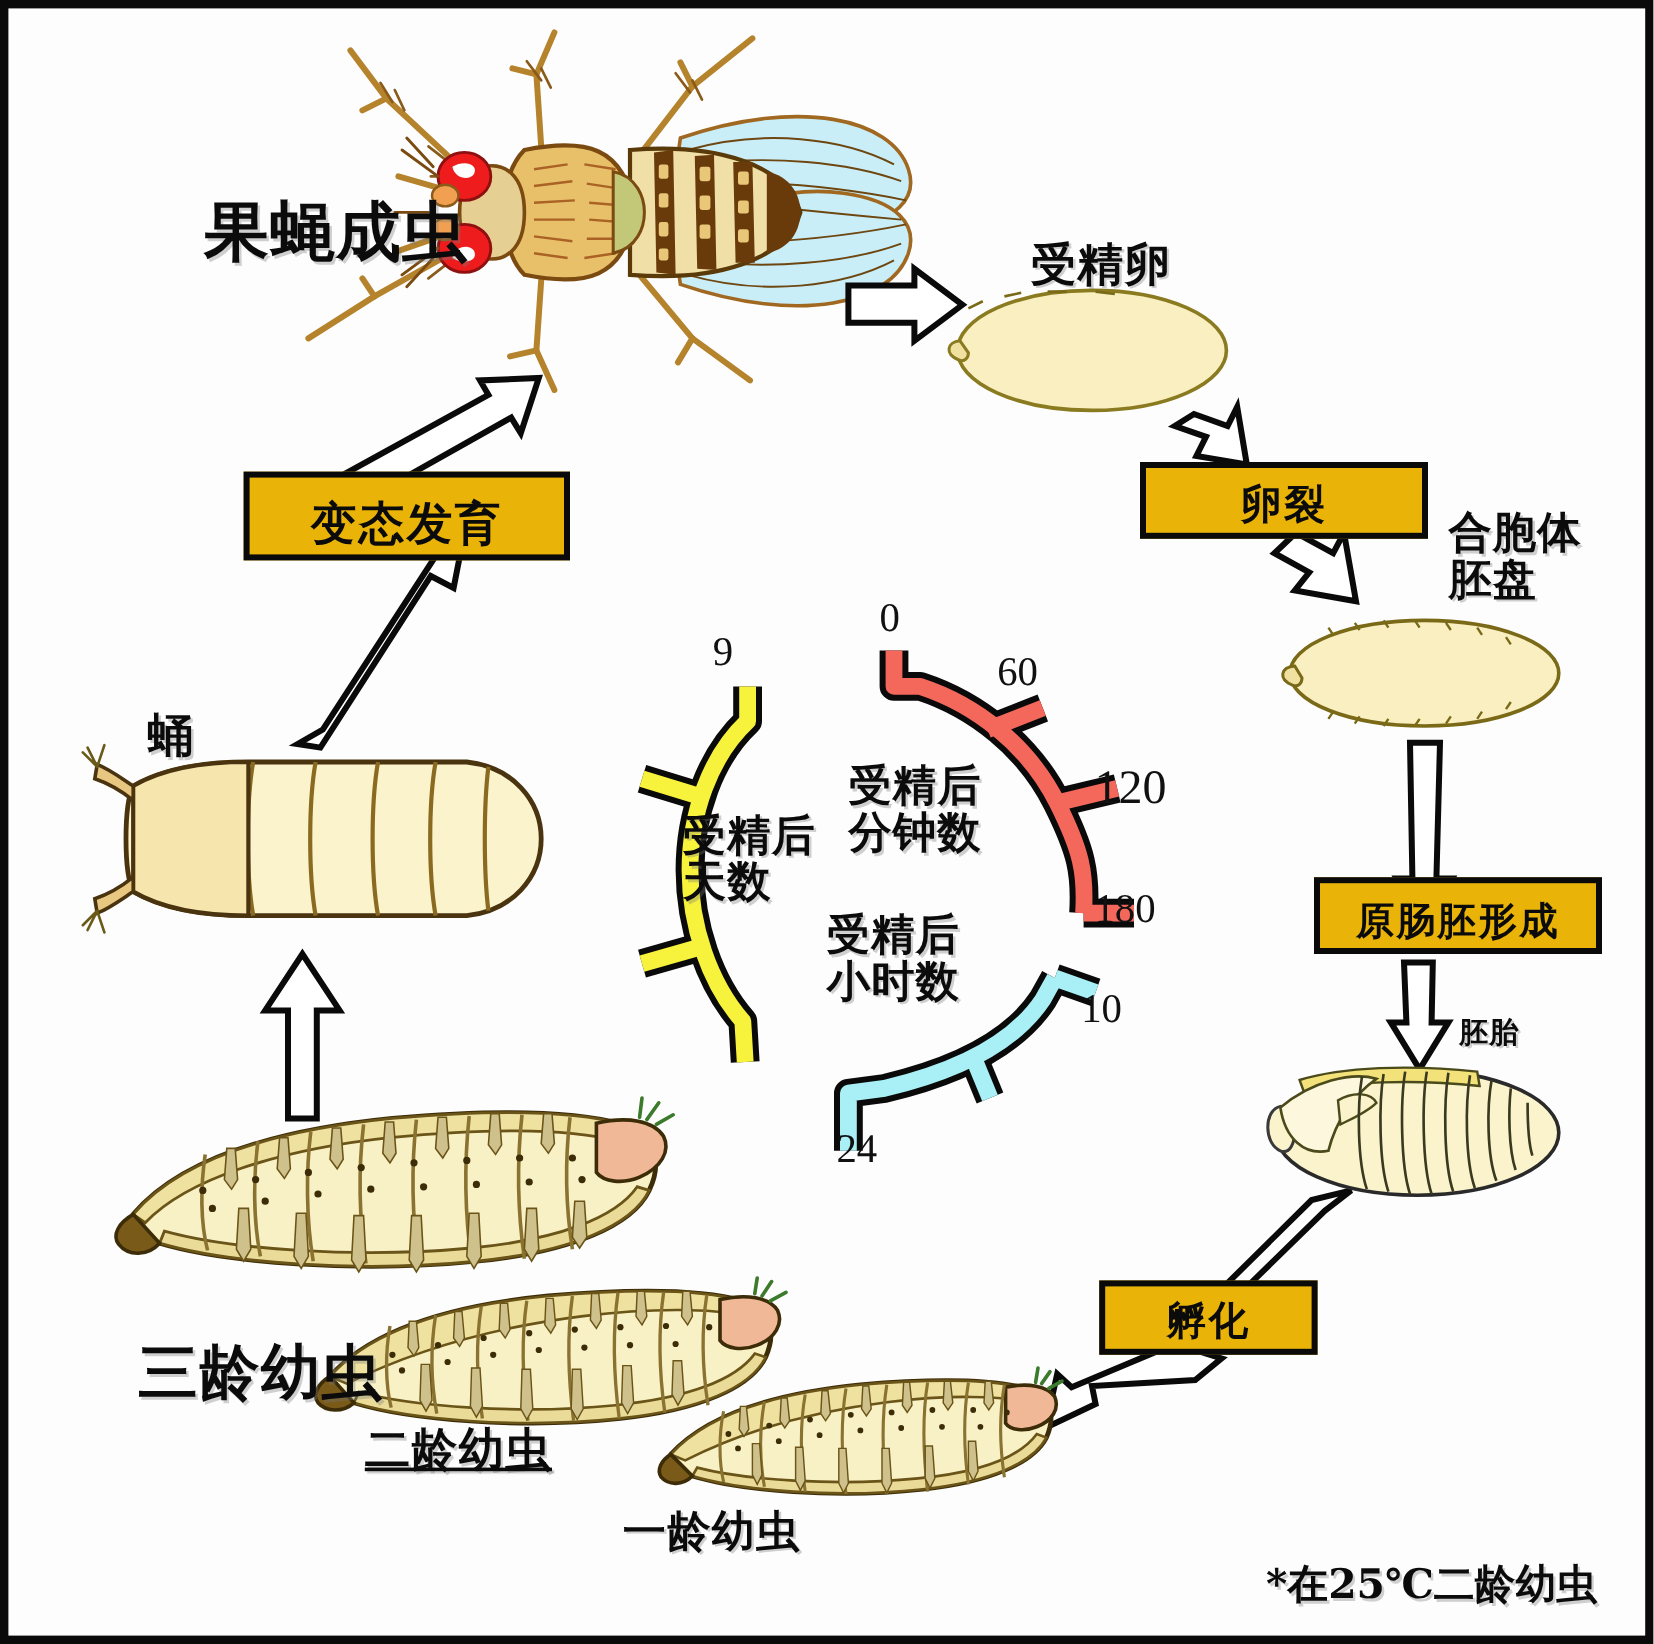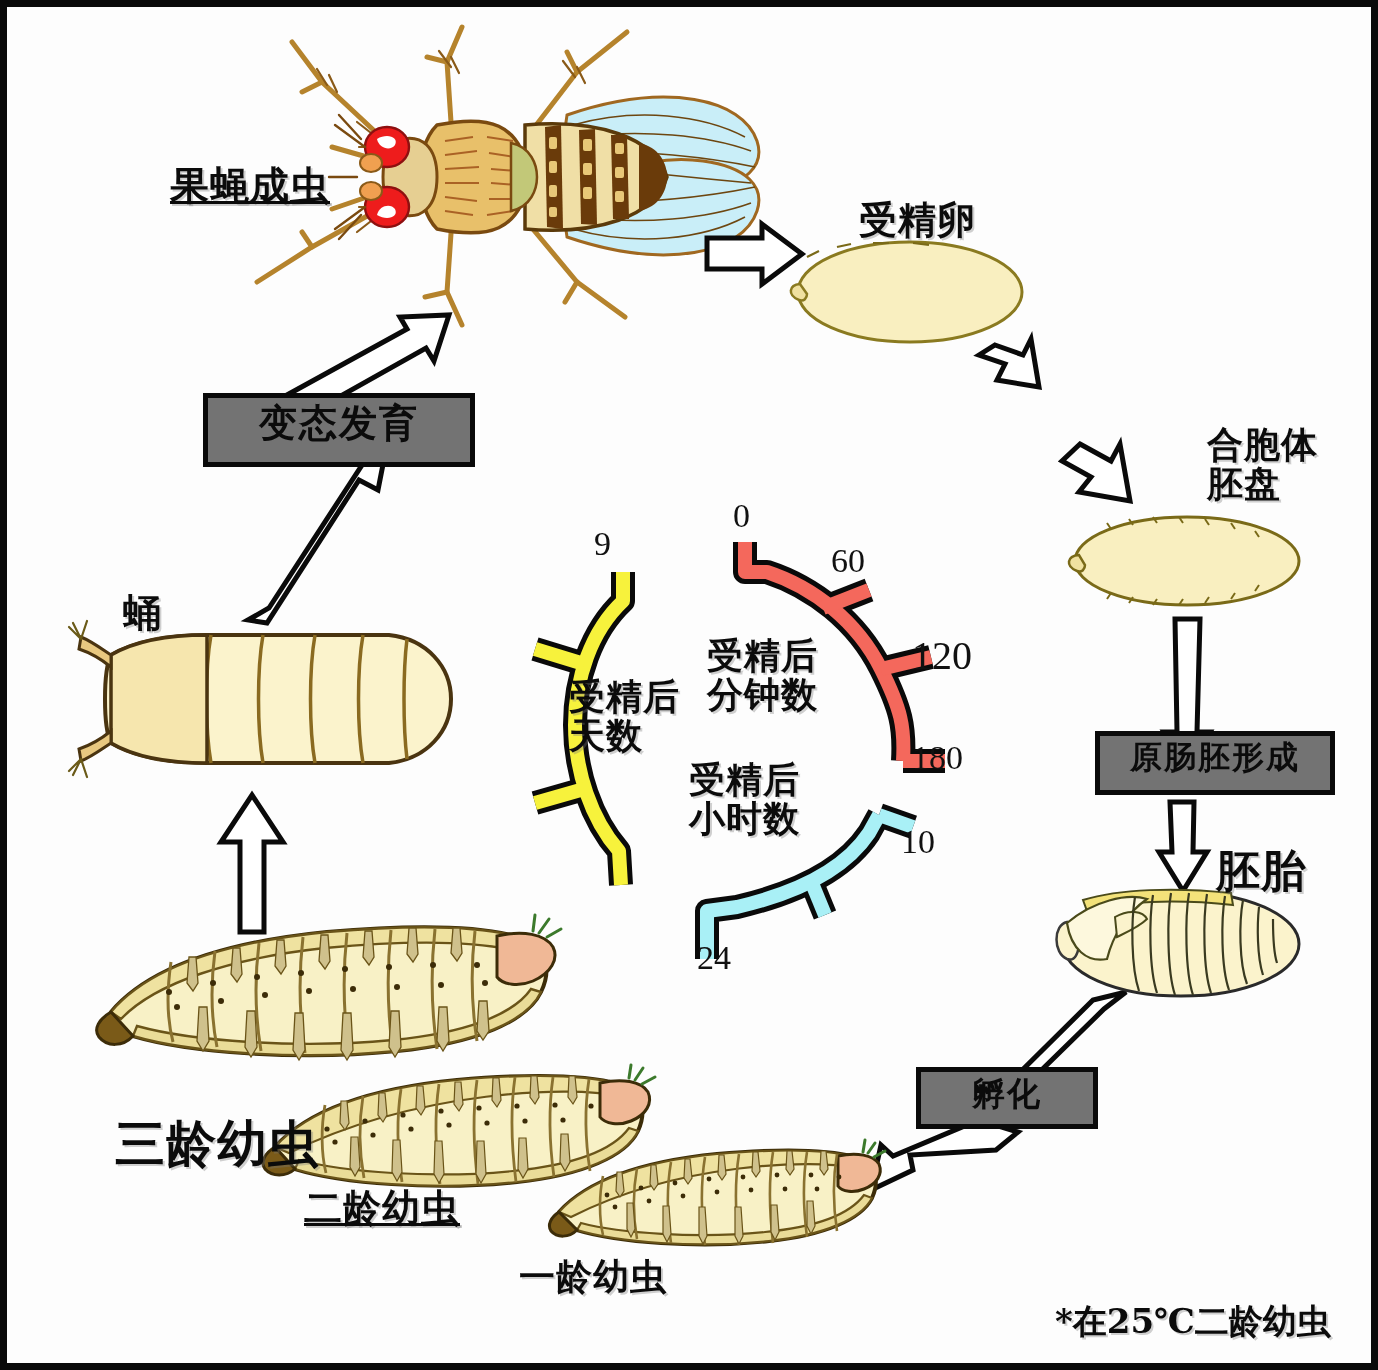--- a/index.html
+++ b/index.html
@@ -7,21 +7,21 @@
        font-family:"Liberation Serif","DejaVu Serif",serif;}
   #frame{position:absolute;left:0;top:0;width:1378px;height:1370px;
          box-sizing:border-box;border:7px solid #0a0a0a;background:#fdfdfd;}
   #stage{position:absolute;left:0;top:0;width:1378px;height:1370px;}
   .lbl{position:absolute;color:#0b0b0b;font-weight:bold;white-space:pre;
        line-height:1.08;letter-spacing:1px;}
   .cn{font-family:"DejaVu Serif","Liberation Serif",serif;}
   .num{font-family:"Liberation Serif","DejaVu Serif",serif;font-weight:normal;
        color:#111;letter-spacing:0px;}
   .procbox{position:absolute;box-sizing:border-box;border:5px solid #0a0a0a;
-           background:#737373;display:flex;align-items:flex-start;justify-content:center;}
+           background:#eab308;display:flex;align-items:flex-end;justify-content:center;}
   .procbox span{font-family:"DejaVu Serif","Liberation Serif",serif;font-weight:bold;
                 color:#0b0b0b;white-space:nowrap;letter-spacing:2px;}
   svg{position:absolute;left:0;top:0;overflow:visible;}
   .shadowtxt{text-shadow:2px 2px 0 rgba(120,120,120,.35);}
 </style>
 </head>
 <body>
 
 <div id="frame">
   <div id="stage">
@@ -102,21 +102,21 @@
         <ellipse cx="-136" cy="-14" rx="11" ry="9" fill="#f0a050" stroke="#8a5a18" stroke-width="2"></ellipse>
         <ellipse cx="-136" cy="14" rx="11" ry="9" fill="#f0a050" stroke="#8a5a18" stroke-width="2"></ellipse>
         <g stroke="#7a4a10" stroke-width="2.4" fill="none" stroke-linecap="round">
           <path d="M-142,-30 L-172,-52 M-146,-38 L-168,-62"></path>
           <path d="M-142,30 L-172,52 M-146,38 L-168,62"></path>
           <path d="M-150,0 L-178,0"></path>
         </g>
       </g>
     </svg>
 
-    <div class="lbl cn shadowtxt" style="left:163px;top:157px;font-size:39px;text-decoration:underline;">果蝇成虫</div>
+    <div class="lbl cn shadowtxt" style="left:163px;top:157px;font-size:54px;">果蝇成虫</div>
 
     <svg width="1378" height="1370">
       <g fill="#ffffff" stroke="#0a0a0a" stroke-width="5" stroke-linejoin="miter">
 
         <path d="M700,231 L755,231 L755,217 L795,247 L755,277 L755,262 L700,262 Z"></path>
 
         <path d="M988,338 L1016,348 L1024,332 L1032,380 L990,373 L998,357 L972,348 Z"></path>
 
         <path d="M1073,437 L1104,454 L1113,437 L1123,494 L1072,485 L1084,470 L1055,454 Z"></path>
 
@@ -133,20 +133,23 @@
         <path d="M241,613 L262,601 L355,458 L334,448 L380,437 L371,483 L352,473 L260,616 Z"></path>
 
         <path d="M258,402 L280,388 L400,322 L393,310 L442,308 L427,354 L419,341 L300,408 Z"></path>
       </g>
     </svg>
 
     <div class="procbox" style="left:196px;top:386px;width:272px;height:74px;">
       <span style="font-size:38px;">变态发育</span>
     </div>
 
+    <div class="procbox" style="left:943px;top:378px;width:240px;height:64px;">
+      <span style="font-size:34px;">卵裂</span>
+    </div>
 
     <div class="procbox" style="left:909px;top:1060px;width:182px;height:62px;">
       <span style="font-size:33px;">孵化</span>
     </div>
 
     <div class="procbox" style="left:1088px;top:724px;width:240px;height:64px;">
       <span style="font-size:32px;">原肠胚形成</span>
     </div>
 
     <svg width="1378" height="1370">
@@ -186,21 +189,21 @@
           <path d="M1128,890 C1124,914 1124,960 1132,984"></path>
         </g>
       </g>
     </svg>
 
     <div class="lbl cn shadowtxt" style="left:852px;top:192px;font-size:38px;">受精卵</div>
 
     <div class="lbl cn shadowtxt" style="left:1200px;top:418px;font-size:36px;text-align:left;">合胞体
 胚盘</div>
 
-    <div class="lbl cn shadowtxt" style="left:1209px;top:840px;font-size:44px;">胚胎</div>
+    <div class="lbl cn shadowtxt" style="left:1209px;top:840px;font-size:24px;">胚胎</div>
 
     <svg width="1378" height="1370">
       <g>
         <path d="M104,648 C128,634 160,628 200,628 L382,628 C420,632 444,660 444,692
                  C444,724 420,752 382,756 L200,756 C160,756 128,750 104,736
                  C96,720 96,664 104,648 Z" fill="#fbf3cc" stroke="#4a3410" stroke-width="4"></path>
         <g stroke="#8a6a20" stroke-width="3.5" fill="none">
           <path d="M152,630 C146,664 146,720 152,754"></path>
           <path d="M204,628 C198,662 198,722 204,756"></path>
           <path d="M256,628 C250,662 250,722 256,756"></path>

